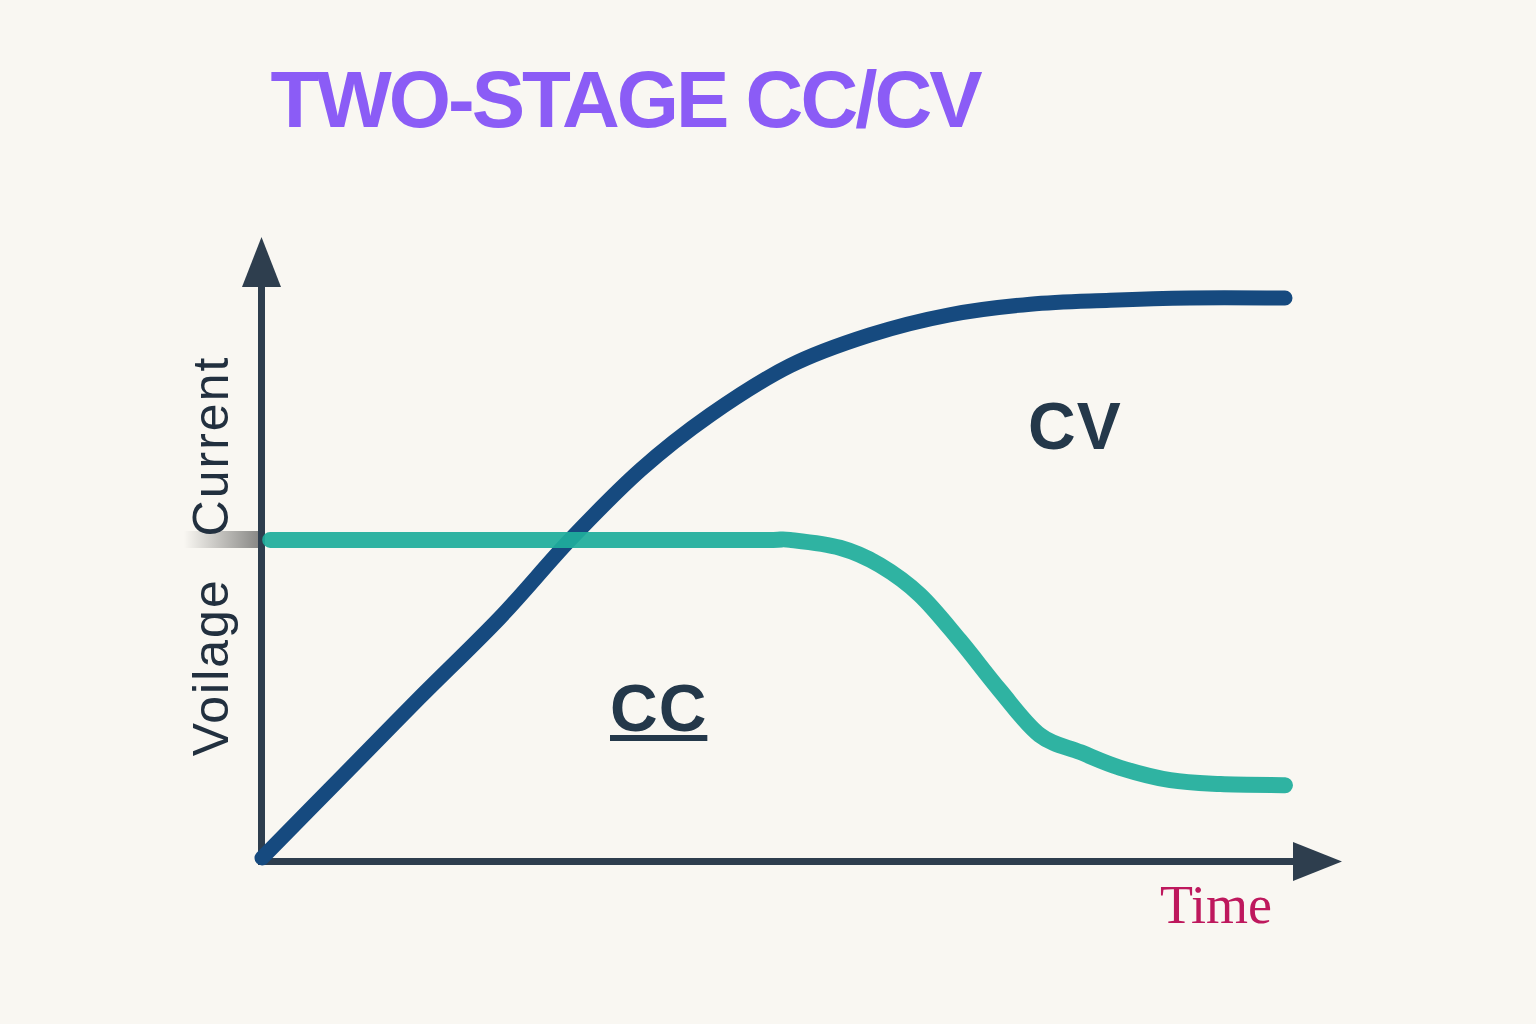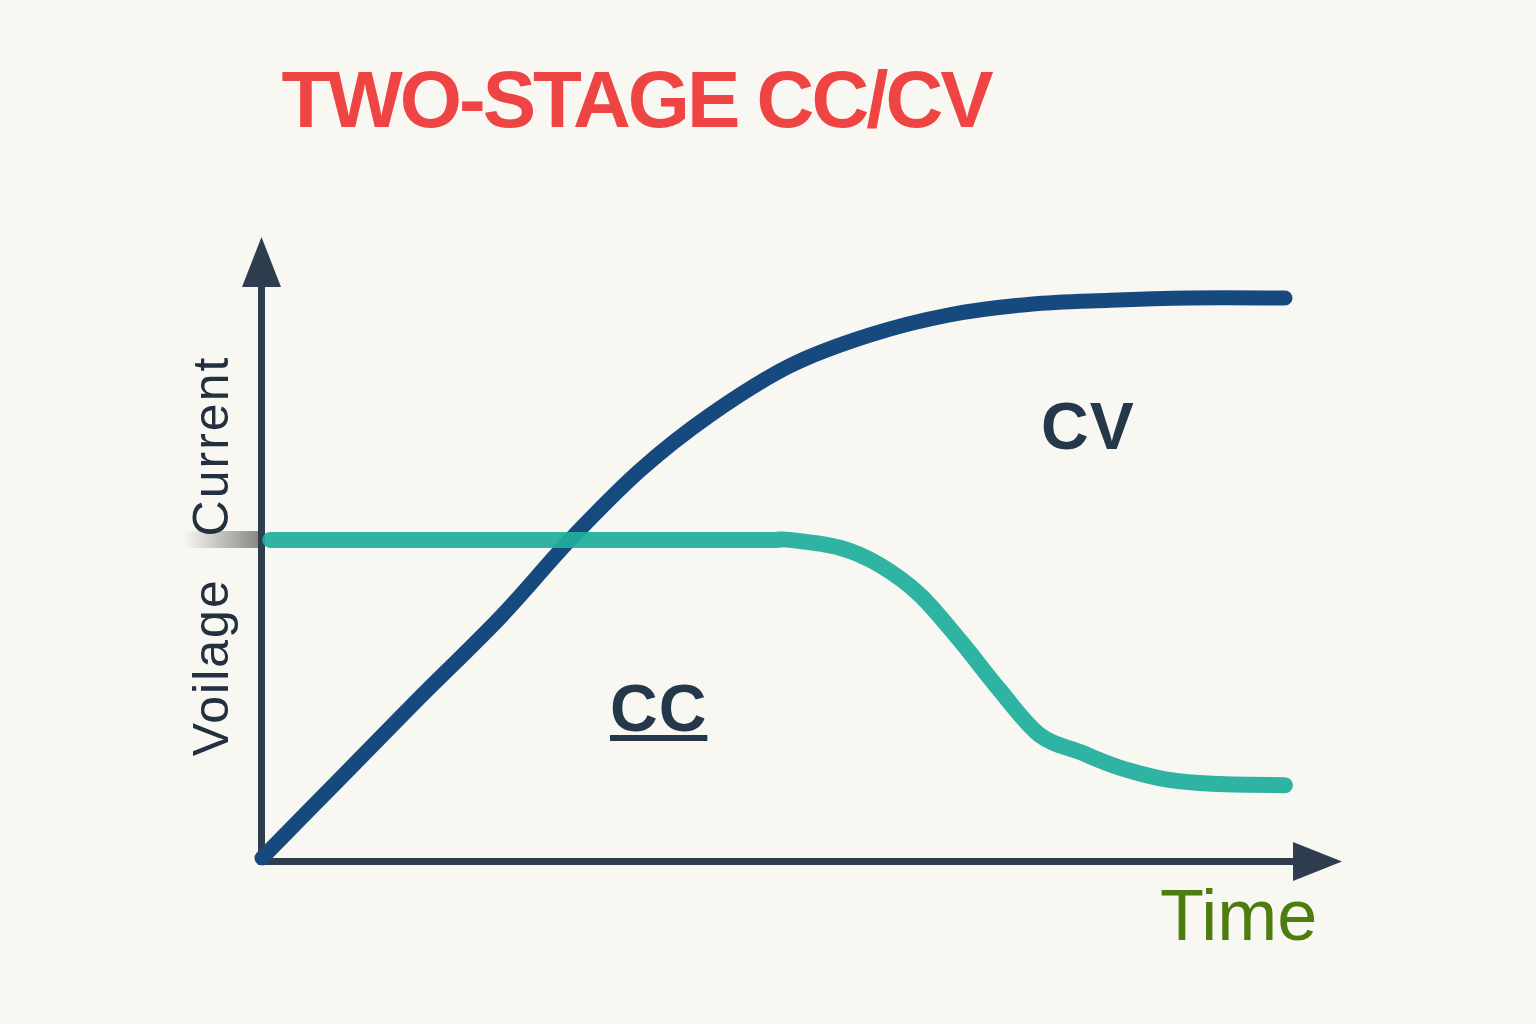--- a/index.html
+++ b/index.html
@@ -2,40 +2,40 @@
 <html><head>
 <meta charset="utf-8">
 <style>
   html,body { margin:0; padding:0; }
   body {
     width:1536px; height:1024px; position:relative; overflow:hidden;
     background:#f9f7f2;
     font-family:"Liberation Sans", sans-serif;
   }
   .title-block {
-    position:absolute; left:161px; top:60px; width:950px;
+    position:absolute; left:150px; top:60px; width:950px;
     text-align:center; font-weight:bold; font-size:80px; line-height:80px;
-    letter-spacing:-3px; color:#ef4444;
+    letter-spacing:-3px; color:#8b5cf6;
   }
   .chart-svg { position:absolute; left:0; top:0; }
   .y-axis-label {
     position:absolute; left:182px; top:772px; width:432px;
     transform-origin:0 0; transform:rotate(-90deg);
     font-size:50px; letter-spacing:2px; word-spacing:26px;
     color:#22303f; text-align:center; white-space:nowrap;
   }
   .x-axis-label {
     position:absolute; left:1160px; top:874px;
-    font-size:72px; color:#4d7c0f;
+    font-size:54px; color:#be185d;font-family:Liberation Serif, serif;
   }
   .curve-label {
     position:absolute; font-size:66px; font-weight:bold;
     color:#24384a; letter-spacing:1px;
   }
-  .cv-label { left:1028px; top:388px;margin-left:13px; }
+  .cv-label { left:1028px; top:388px; }
   .cc-label { left:610px; top:670px;text-decoration:underline; }
   .tick-fade {
     position:absolute; left:184px; top:531px; width:74px; height:17px;
     background:linear-gradient(to right, rgba(125,124,120,0), rgba(110,110,108,0.8));
   }
 </style>
 </head>
 <body>
 
 <div class="title-block">

